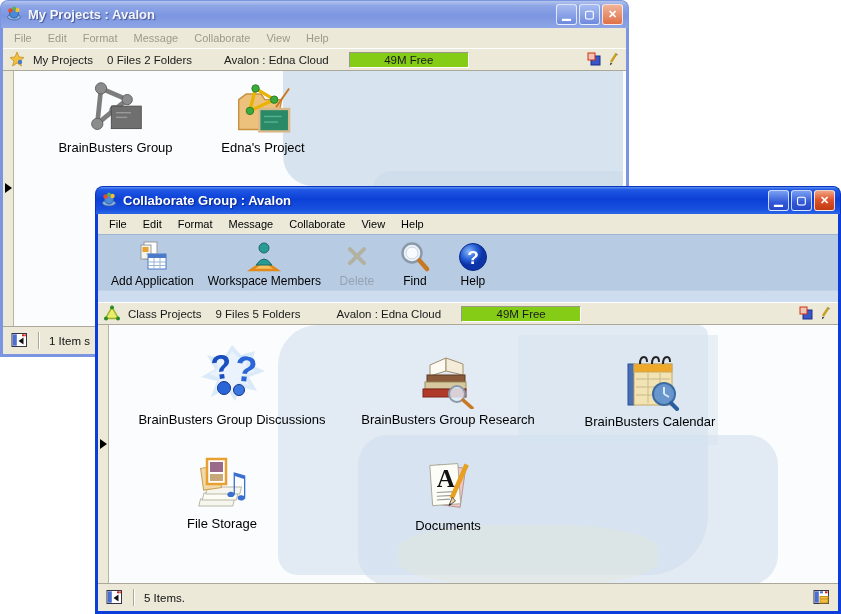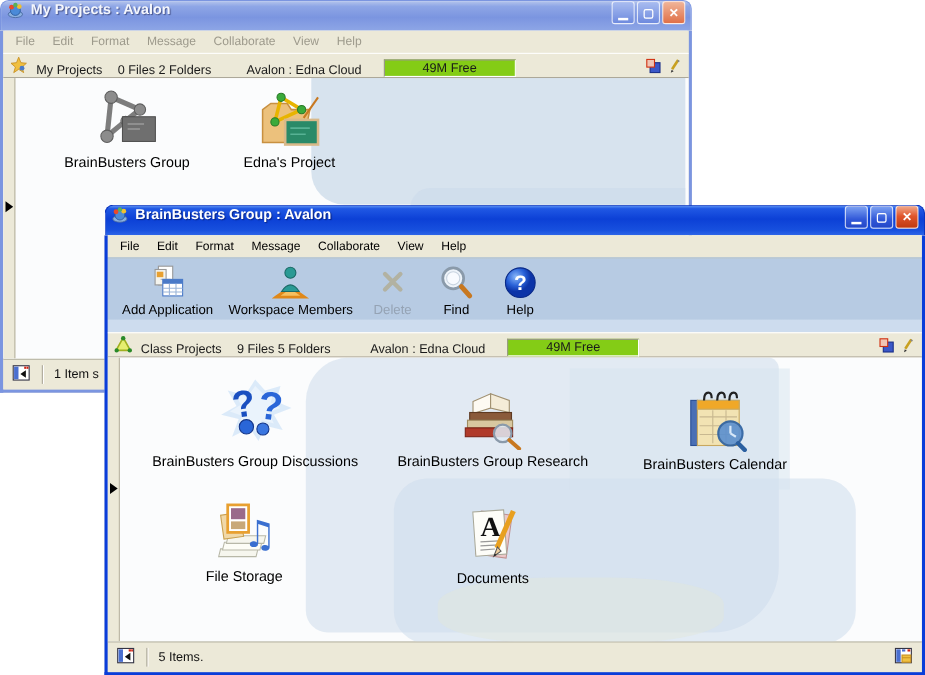--- a/index.html
+++ b/index.html
@@ -4,21 +4,21 @@
 <style>
   html,body{margin:0;padding:0;}
   body{
     width:841px;height:614px;position:relative;overflow:hidden;
     background:#ffffff;
     font-family:"Liberation Sans",sans-serif;
     -webkit-font-smoothing:antialiased;
   }
   .window{position:absolute;}
   .titlebar{
-    height:28px;border-radius:8px 8px 0 0;display:flex;align-items:flex-start;
+    height:28px;border-radius:8px 8px 0 0;display:flex;align-items:center;
     padding:0 5px;box-sizing:border-box;
   }
   .titlebar.active{
     background:linear-gradient(180deg,#5a90f2 0%,#2058e4 10%,#0c40d6 45%,#1750de 82%,#2e66e8 100%);
     border:1px solid #0a34c0;border-bottom:none;
   }
   .titlebar.inactive{
     background:linear-gradient(180deg,#b4c4ec 0%,#8ea6e6 18%,#7b95e0 55%,#8ea6e6 100%);
     border:1px solid #7b95e0;border-bottom:none;
   }
@@ -54,21 +54,21 @@
     background:linear-gradient(180deg,#b7cbe3 0%,#b7cbe3 82%,#cddcee 84%,#cddcee 100%);
     border-top:1px solid #9eb6d2;
   }
   .tbtn{
     display:flex;flex-direction:column;align-items:center;justify-content:flex-start;
     padding:2px 5px;font-size:12px;color:#000;min-width:44px;
   }
   .tbtn .ticon{height:34px;display:flex;align-items:center;justify-content:center;}
   .tbtn.disabled{color:#95a3b4;}
   .infobar{
-    flex:0 0 21px;display:flex;align-items:flex-end;background:#ece9d8;
+    flex:0 0 21px;display:flex;align-items:center;background:#ece9d8;
     border-top:1px solid #ffffff;border-bottom:1px solid #aca899;
     font-size:11.5px;color:#1a1a1a;padding:0 6px;white-space:nowrap;
   }
   .infobar .seg{margin-right:14px;}
   .free-box{
     background:#84cc16;border:1px solid;border-color:#9a988a #fff #fff #9a988a;
     width:118px;text-align:center;font-size:11.5px;padding:1px 0;margin-left:6px;
   }
   .infobar .spacer{flex:1;}
   .content{
@@ -218,21 +218,21 @@
   <div class="titlebar active">
     <span>
       <svg width="16" height="16" viewBox="0 0 16 16">
         <ellipse cx="8" cy="12" rx="6.5" ry="3" fill="#8ab0e0" stroke="#4a6aa0" stroke-width="0.8"></ellipse>
         <circle cx="8" cy="8.5" r="4.5" fill="#4a8ad8" stroke="#2a5a9a" stroke-width="0.8"></circle>
         <circle cx="4.5" cy="5.5" r="2.2" fill="#e84a2a"></circle>
         <circle cx="11.5" cy="5" r="2.2" fill="#f0c030"></circle>
         <circle cx="8" cy="3.5" r="2" fill="#58b058"></circle>
       </svg>
     </span>
-    <span class="title-text">BrainBusters Group : Avalon</span>
+    <span class="title-text">Collaborate Group : Avalon</span>
     <span class="win-controls">
       <span class="wbtn minmax">▁</span>
       <span class="wbtn minmax">▢</span>
       <span class="wbtn close">✕</span>
     </span>
   </div>
   <div class="win-body border-active" style="top:28px;bottom:0;">
     <div class="menubar">
       <span class="mitem">File</span>
       <span class="mitem">Edit</span>

